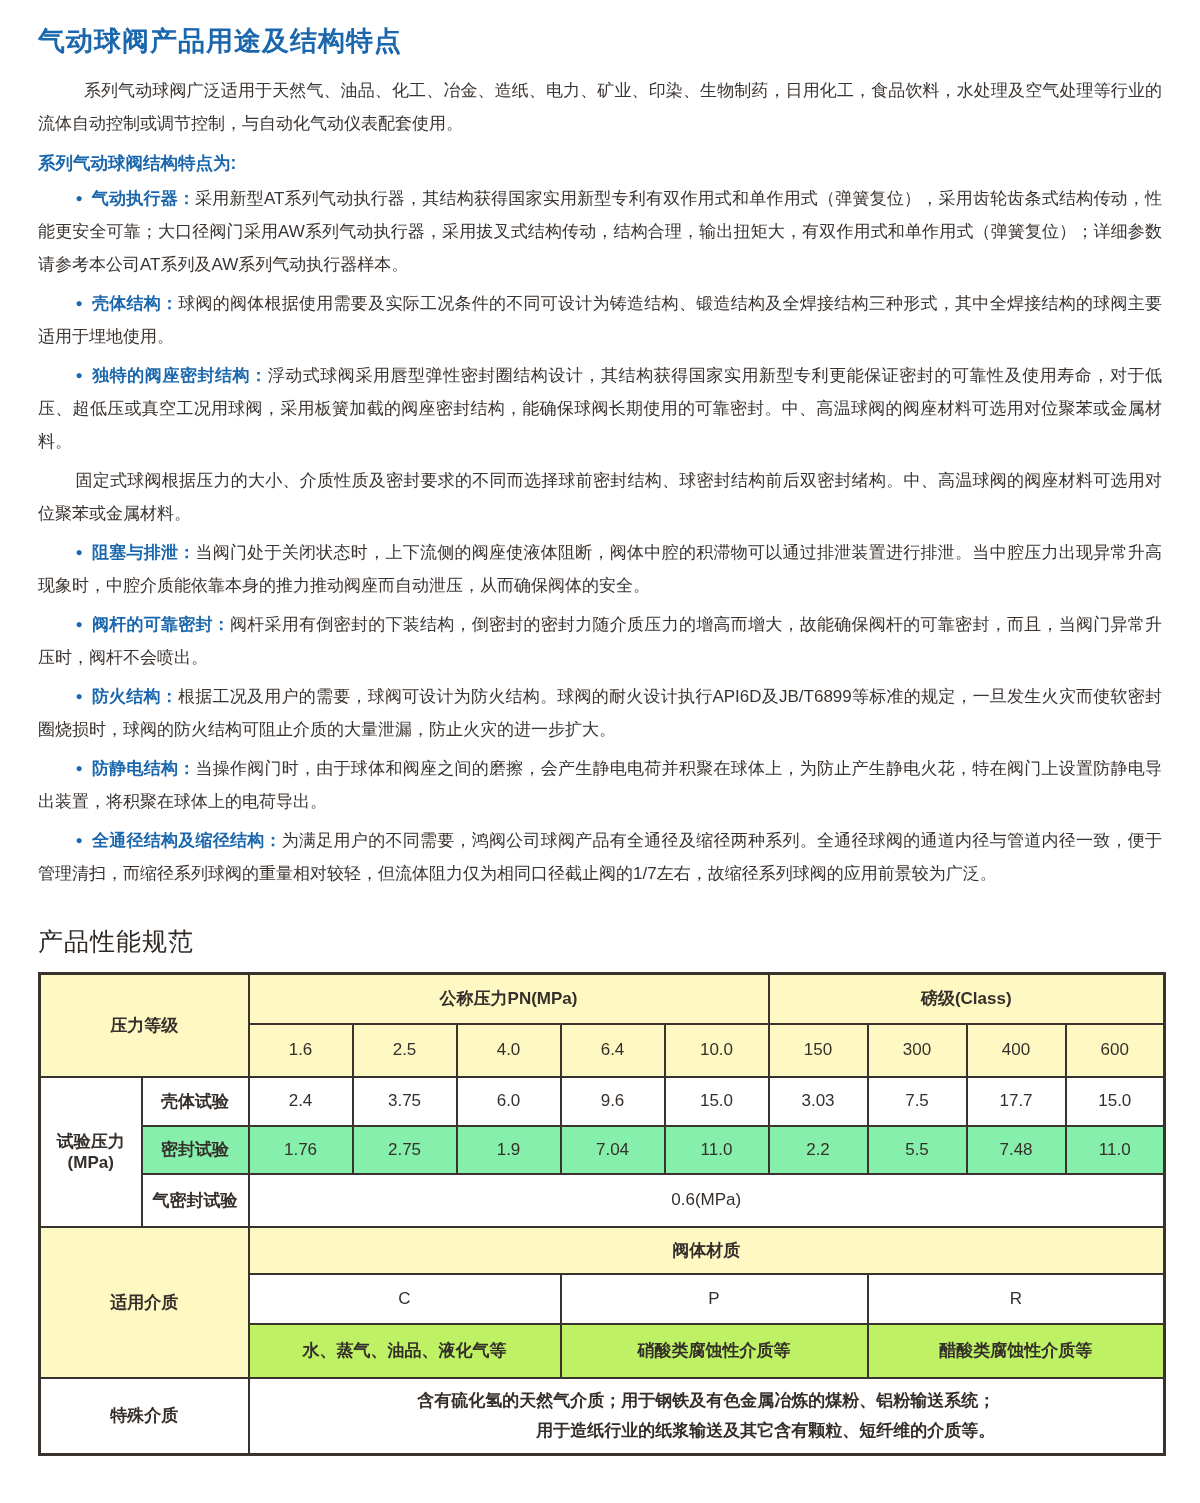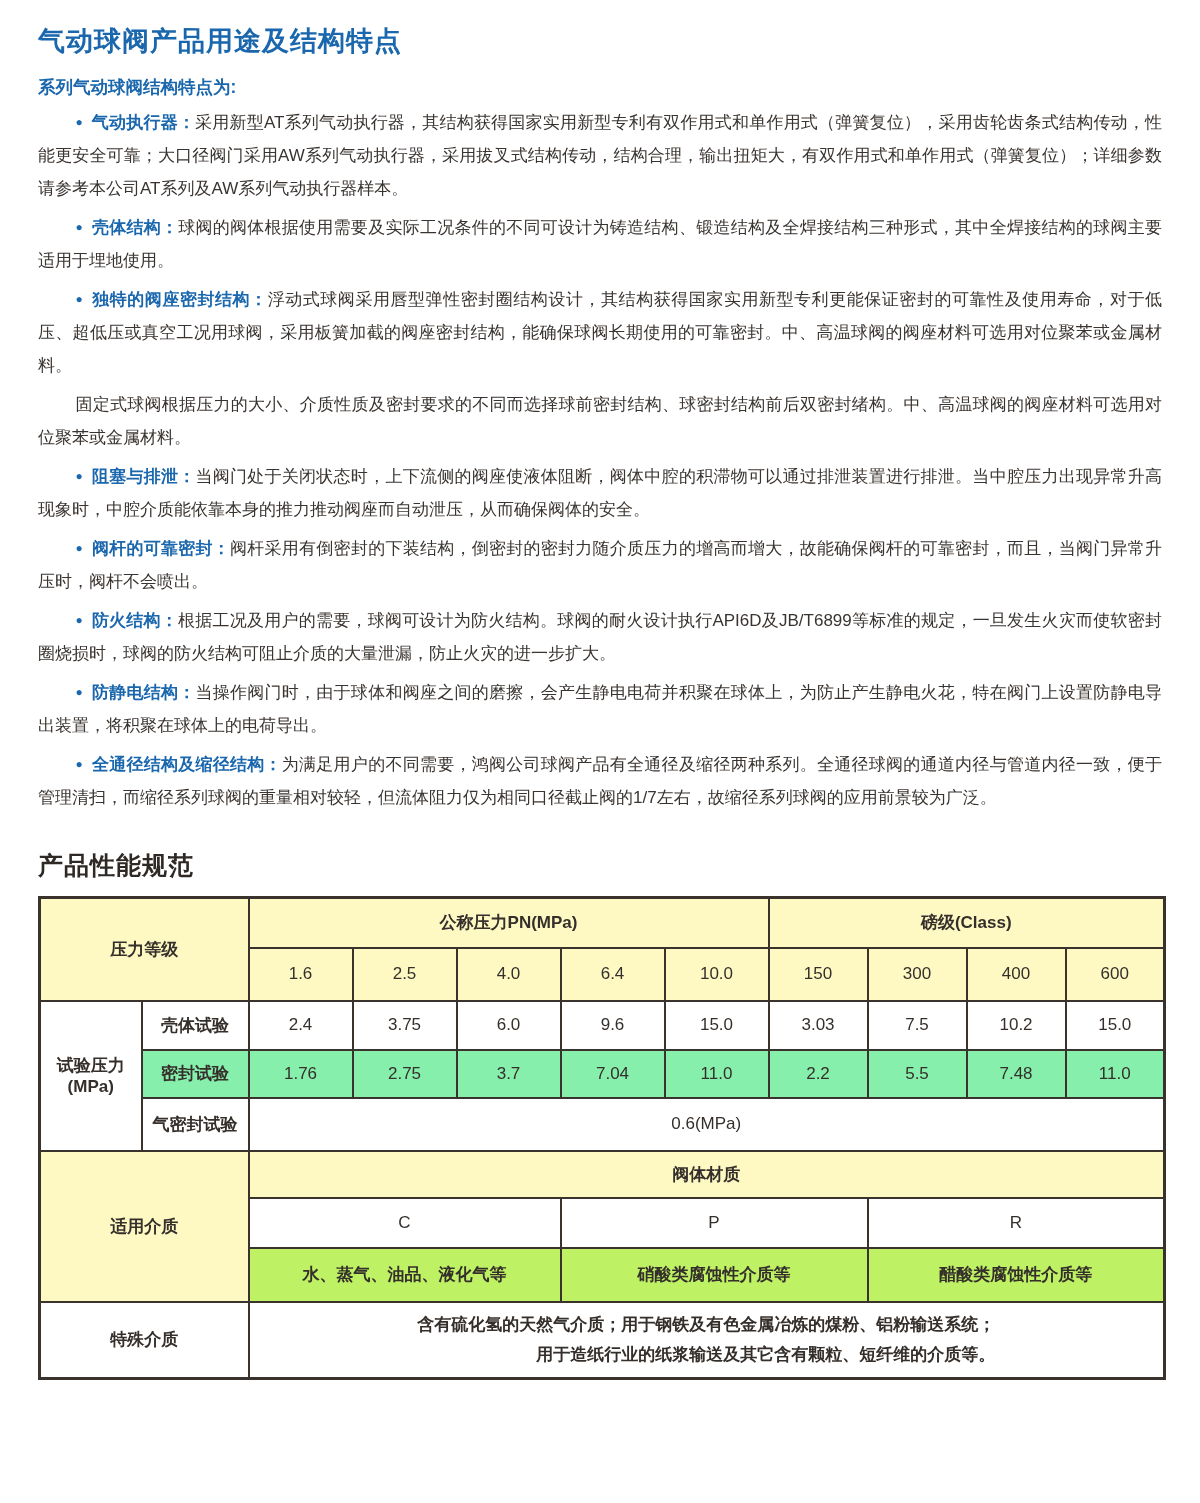--- a/index.html
+++ b/index.html
@@ -56,21 +56,21 @@
     margin-right: 9px;
   }
   .feature-label {
     color: #1a67ad;
     font-weight: bold;
   }
   h2.section-title {
     margin: 34px 0 14px 0;
     font-size: 25px;
     line-height: 34px;
-    font-weight: bold;
+    font-weight: normal;
     color: #2e2username9264;
     color: #2e2924;
     letter-spacing: 1px;
   }
   table.spec-table {
     border-collapse: collapse;
     table-layout: fixed;
     width: 1125px;
     border: 3px solid #3a332d;
     font-size: 17px;
@@ -106,20 +106,21 @@
     font-weight: bold;
   }
 </style>
 </head>
 <body>
 
 <div class="page">
 
   <h1 class="doc-title">气动球阀产品用途及结构特点</h1>
 
+  <p class="body-para intro">系列气动球阀广泛适用于天然气、油品、化工、冶金、造纸、电力、矿业、印染、生物制药，日用化工，食品饮料，水处理及空气处理等行业的流体自动控制或调节控制，与自动化气动仪表配套使用。</p>
 
   <div class="features-heading">系列气动球阀结构特点为:</div>
 
   <p class="feature"><span class="bullet">●</span><span class="feature-label">气动执行器：</span><span>采用新型AT系列气动执行器，其结构获得国家实用新型专利有双作用式和单作用式（弹簧复位），采用齿轮齿条式结构传动，性能更安全可靠；大口径阀门采用AW系列气动执行器，采用拔叉式结构传动，结构合理，输出扭矩大，有双作用式和单作用式（弹簧复位）；详细参数请参考本公司AT系列及AW系列气动执行器样本。</span></p>
 
   <p class="feature"><span class="bullet">●</span><span class="feature-label">壳体结构：</span><span>球阀的阀体根据使用需要及实际工况条件的不同可设计为铸造结构、锻造结构及全焊接结构三种形式，其中全焊接结构的球阀主要适用于埋地使用。</span></p>
 
   <p class="feature"><span class="bullet">●</span><span class="feature-label">独特的阀座密封结构：</span><span>浮动式球阀采用唇型弹性密封圈结构设计，其结构获得国家实用新型专利更能保证密封的可靠性及使用寿命，对于低压、超低压或真空工况用球阀，采用板簧加截的阀座密封结构，能确保球阀长期使用的可靠密封。中、高温球阀的阀座材料可选用对位聚苯或金属材料。</span></p>
 
   <p class="body-para plain-indent">固定式球阀根据压力的大小、介质性质及密封要求的不同而选择球前密封结构、球密封结构前后双密封绪构。中、高温球阀的阀座材料可选用对位聚苯或金属材料。</p>
@@ -174,29 +175,29 @@
       <td rowspan="3" class="bold pre">试验压力
 (MPa)</td>
       <td class="bold">壳体试验</td>
       <td>2.4</td>
       <td>3.75</td>
       <td>6.0</td>
       <td>9.6</td>
       <td>15.0</td>
       <td>3.03</td>
       <td>7.5</td>
-      <td>10.2</td>
+      <td>17.7</td>
       <td>15.0</td>
     </tr>
 
     <tr class="r-d2">
       <td class="bold tint-bg">密封试验</td>
       <td class="tint-bg">1.76</td>
       <td class="tint-bg">2.75</td>
-      <td class="tint-bg">3.7</td>
+      <td class="tint-bg">1.9</td>
       <td class="tint-bg">7.04</td>
       <td class="tint-bg">11.0</td>
       <td class="tint-bg">2.2</td>
       <td class="tint-bg">5.5</td>
       <td class="tint-bg">7.48</td>
       <td class="tint-bg">11.0</td>
     </tr>
 
     <tr class="r-d3">
       <td class="bold">气密封试验</td>

